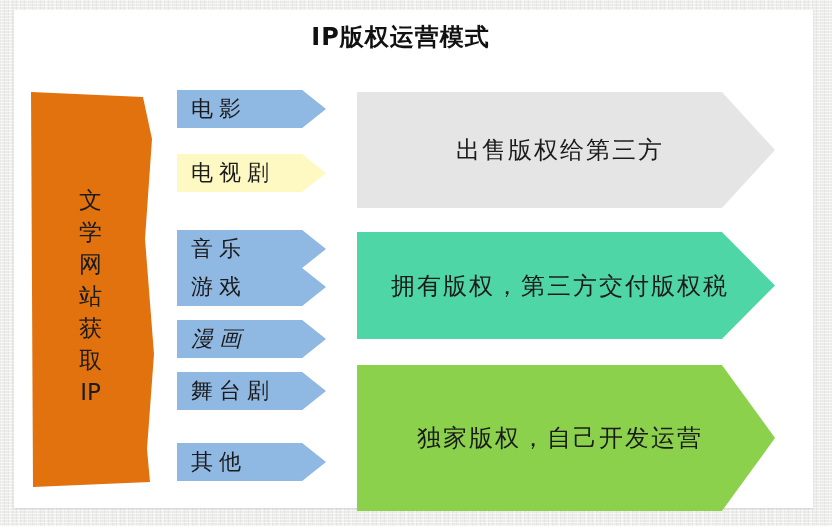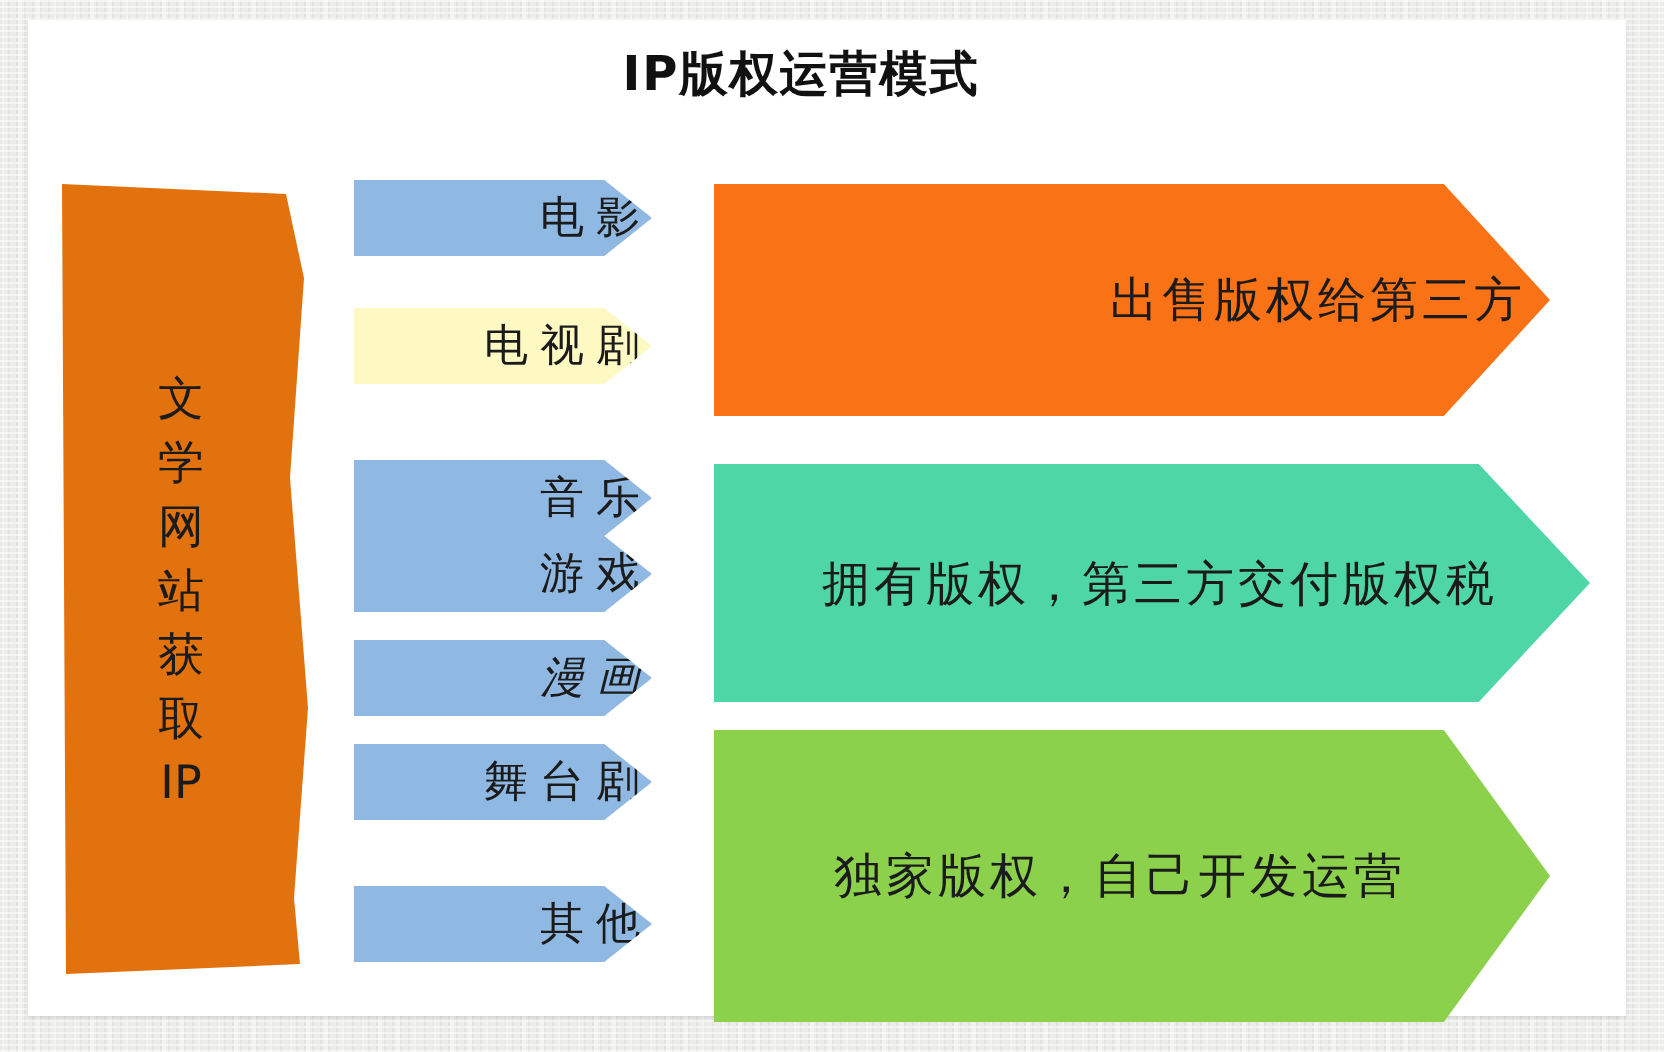--- a/index.html
+++ b/index.html
@@ -67,21 +67,21 @@
   }
   
   .cat {
     position: absolute;
     left: 163px;
     width: 149px;
     height: 38px;
     clip-path: polygon(0 0, 84% 0, 100% 50%, 84% 100%, 0 100%);
     display: flex;
     align-items: center;
-    justify-content: flex-end;
+    justify-content: flex-start;
   }
   .cat-label {
     font-size: 22px;
     letter-spacing: 6px;
     text-indent: 6px;
     padding-left: 8px;
     color: #1b1b1b;
     white-space: nowrap;
   }
   .cat-1 { top: 80px; }
@@ -102,21 +102,21 @@
     justify-content: center;
   }
   .mode-label {
     font-size: 24px;
     letter-spacing: 2px;
     color: #1b1b1b;
     white-space: nowrap;
     padding-right: 12px;
   }
   .mode-1 { top: 82px;  height: 116px; }
-  .mode-2 { top: 222px; height: 119px; padding-left: 20px; }
+  .mode-2 { top: 222px; height: 107px; }
   .mode-3 { top: 355px; height: 146px; }
 </style>
 </head>
 <body>
 
 <div class="stage">
   <div class="panel">
 
     <div class="title">IP版权运营模式</div>
 
@@ -147,21 +147,21 @@
     <div class="cat cat-5" style="background: rgb(143, 184, 226);">
       <span class="cat-label">漫画</span>
     </div>
     <div class="cat cat-6" style="background: rgb(143, 184, 226);">
       <span class="cat-label">舞台剧</span>
     </div>
     <div class="cat cat-7" style="background: rgb(143, 184, 226);">
       <span class="cat-label">其他</span>
     </div>
 
-    <div class="mode mode-1" style="background: #f97316; justify-content: flex-end;">
+    <div class="mode mode-1" style="background: #e5e5e5;">
       <span class="mode-label">出售版权给第三方</span>
     </div>
     <div class="mode mode-2" style="background: rgb(79, 214, 166);">
       <span class="mode-label">拥有版权，第三方交付版权税</span>
     </div>
     <div class="mode mode-3" style="background: rgb(140, 209, 75);">
       <span class="mode-label">独家版权，自己开发运营</span>
     </div>
 
   </div>

